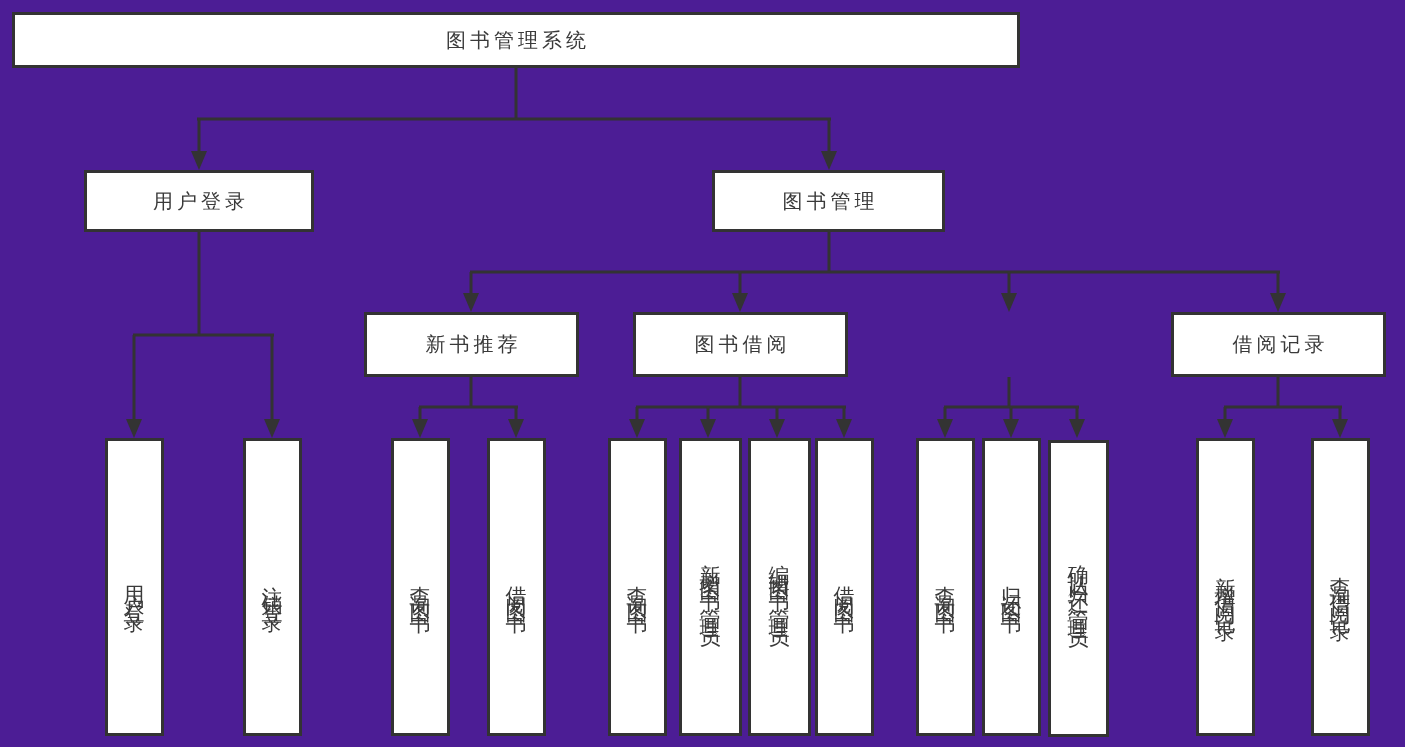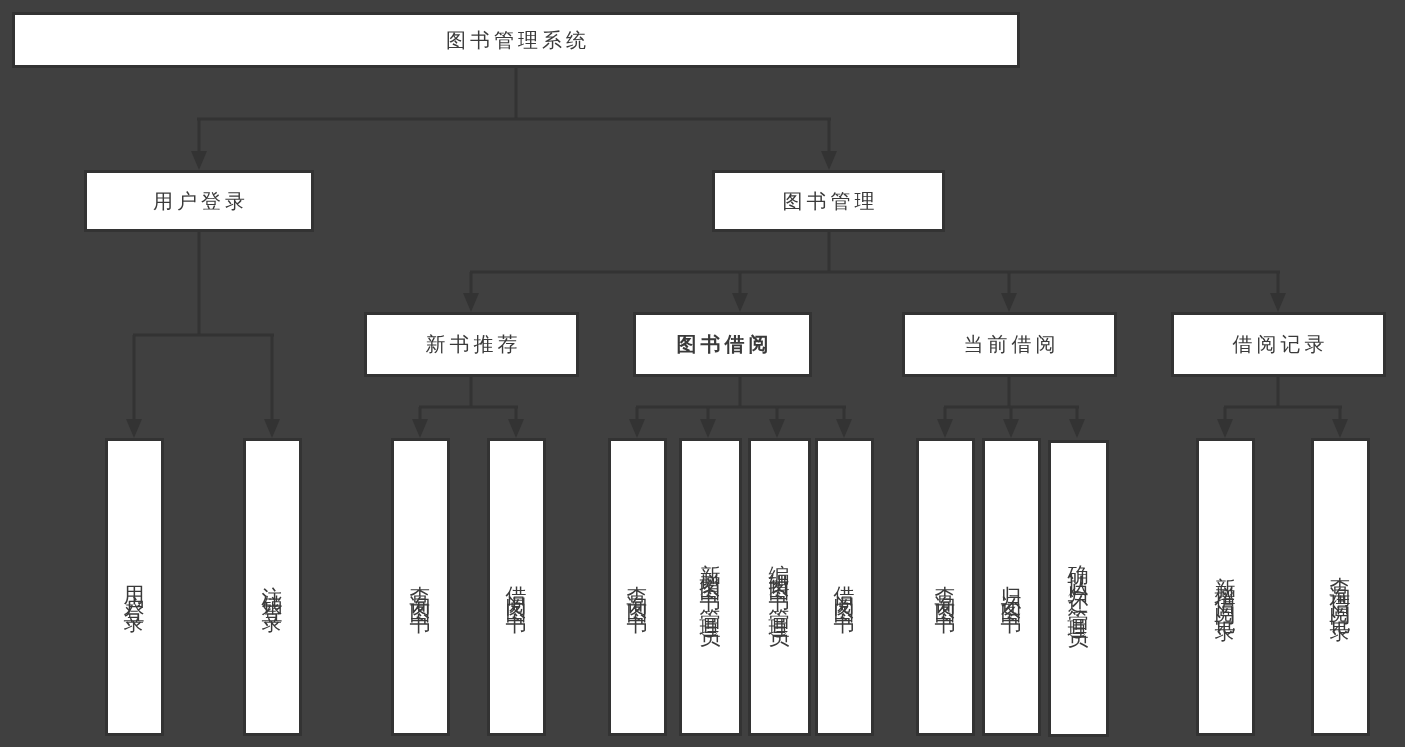--- a/index.html
+++ b/index.html
@@ -1,20 +1,20 @@
 <!DOCTYPE html>
 <html><head>
 <meta charset="utf-8">
 <style>
   html, body { margin: 0; padding: 0; background: #ffffff; }
   .stage {
     position: relative;
     width: 1405px;
     height: 747px;
-    background: #404040;
+    background: #4c1d95;
     font-family: "Liberation Sans", sans-serif;
     overflow: hidden;
   }
   svg.connectors {
     position: absolute;
     left: 0; top: 0;
     width: 1405px; height: 747px;
   }
   svg.connectors line { stroke: #333333; stroke-width: 3; }
   svg.connectors polygon { fill: #333333; }
@@ -137,25 +137,22 @@
   <div class="node h-node" style="left:84px; top:170px; width:230px; height:62px;">
     <span>用户登录</span>
   </div>
   <div class="node h-node" style="left:712px; top:170px; width:233px; height:62px;">
     <span>图书管理</span>
   </div>
 
   <div class="node h-node" style="left:364px; top:312px; width:215px; height:65px;">
     <span>新书推荐</span>
   </div>
-  <div class="node h-node" style="left:633px; top:312px; width:179px; height:65px;font-weight:bold;">
+  <div class="node h-node" style="left:633px; top:312px; width:215px; height:65px;">
     <span>图书借阅</span>
-  </div>
-  <div class="node h-node" style="left:902px; top:312px; width:215px; height:65px;">
-    <span>当前借阅</span>
   </div>
   <div class="node h-node" style="left:1171px; top:312px; width:215px; height:65px;text-align:right;">
     <span>借阅记录</span>
   </div>
 
   <div class="node v-node" style="left:105px; top:438px; width:59px; height:298px;">
     <span>用户登录</span>
   </div>
   <div class="node v-node" style="left:243px; top:438px; width:59px; height:298px;">
     <span>注销登录</span>

